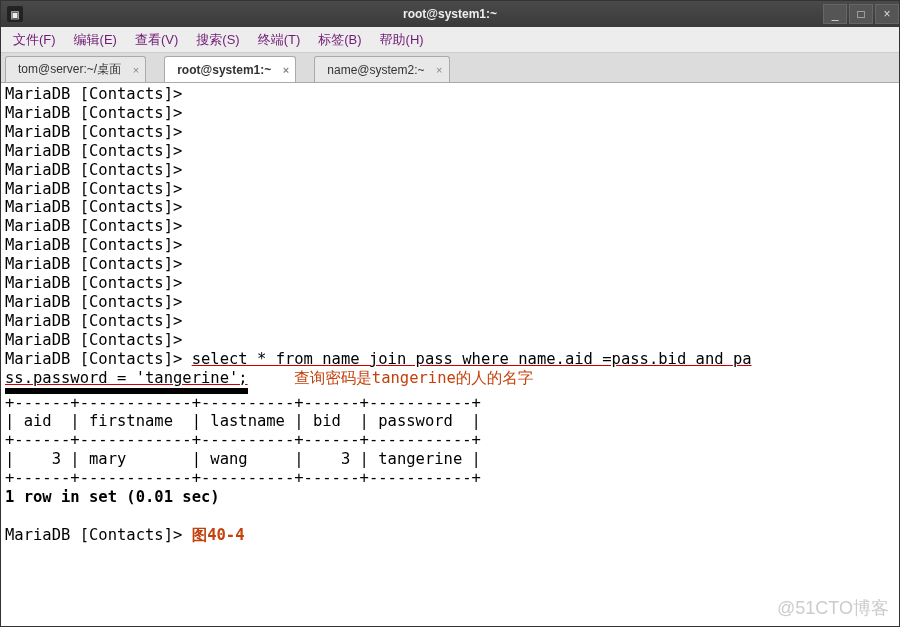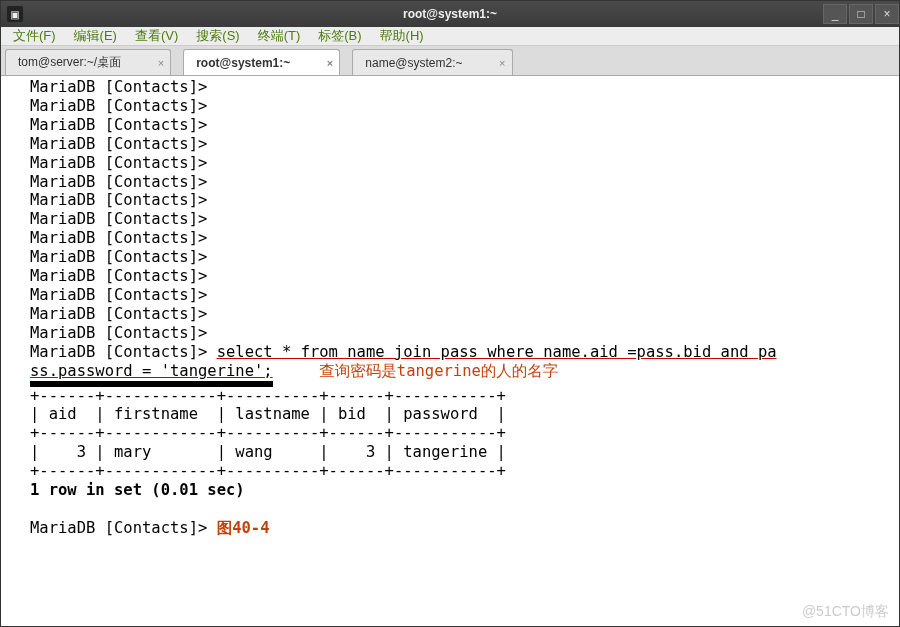--- a/index.html
+++ b/index.html
@@ -3,33 +3,33 @@
 <meta charset="utf-8">
 <style>
   * { box-sizing: border-box; margin: 0; padding: 0; }
   html, body { width: 900px; height: 627px; overflow: hidden; font-family: sans-serif; }
   .window { width: 900px; height: 627px; display: flex; flex-direction: column; background: #fff; border: 1px solid #333; }
   .titlebar { height: 26px; background: linear-gradient(to bottom, #4a4a4a, #3a3a3a); display: flex; align-items: center; color: #eee; font-size: 12px; position: relative; }
   .titlebar-icon { width: 16px; height: 16px; margin-left: 6px; background: #222; border-radius: 2px; display: flex; align-items: center; justify-content: center; font-size: 10px; }
   .titlebar-title { position: absolute; left: 50%; transform: translateX(-50%); font-weight: bold; }
   .win-controls { margin-left: auto; display: flex; }
   .win-btn { width: 24px; height: 20px; background: #555; margin-left: 2px; display: flex; align-items: center; justify-content: center; font-size: 12px; color: #ddd; cursor: pointer; border: 1px solid #666; }
-  .menubar { height: 19px; background: #ededed; display: flex; align-items: center; padding: 0 8px; font-size: 13px; color: #4d7c0f; border-bottom: 1px solid #ccc; }
+  .menubar { height: 26px; background: #ededed; display: flex; align-items: center; padding: 0 8px; font-size: 13px; color: #701a75; border-bottom: 1px solid #ccc; }
   .menu-item { margin-right: 10px; cursor: pointer; padding: 2px 4px; }
   .tabbar { height: 30px; background: #dcdcdc; display: flex; align-items: flex-end; padding: 0 4px; border-bottom: 1px solid #aaa; }
-  .tab { height: 26px; padding: 0 49px 0 12px; background: #e8e8e8; border: 1px solid #aaa; border-bottom: none; margin-right: 12px; display: flex; align-items: center; font-size: 12px; color: #333; position: relative; border-radius: 3px 3px 0 0; cursor: pointer; }
+  .tab { height: 26px; padding: 0 24px 0 12px; background: #e8e8e8; border: 1px solid #aaa; border-bottom: none; margin-right: 18px; display: flex; align-items: center; font-size: 12px; color: #333; position: relative; border-radius: 3px 3px 0 0; cursor: pointer; }
   .tab.active { background: #fff; font-weight: bold; }
   .tab-close { position: absolute; right: 6px; font-size: 11px; color: #888; cursor: pointer; }
   .terminal { flex: 1; background: #fff; color: #000; font-family: "DejaVu Sans Mono", "Courier New", monospace; font-size: 15.5px; line-height: 1.22; padding: 2px 4px; overflow: hidden; white-space: pre; position: relative; }
-  .prompt-line { white-space: pre; margin-left: 25px; }
+  .prompt-line { white-space: pre; }
   .sql { text-decoration: underline; text-decoration-color: #c00; }
   .red-annot { color: #c2410c; font-weight: normal; }
   .red-underline { border-bottom: 6px solid #000000; display: inline-block; }
   .figlabel { color: #c2410c; font-weight: bold; }
-  .watermark { position: absolute; right: 10px; bottom: 6px; color: #ccc; font-size: 14px; font-family: sans-serif; }
+  .watermark { position: absolute; right: 10px; bottom: 6px; color: #ccc; font-size: 18px; font-family: sans-serif; }
 </style>
 </head>
 <body>
 
 <div class="window">
 
   <div class="titlebar">
     <span class="titlebar-icon">▣</span>
     <span class="titlebar-title">root@system1:~</span>
     <div class="win-controls">

